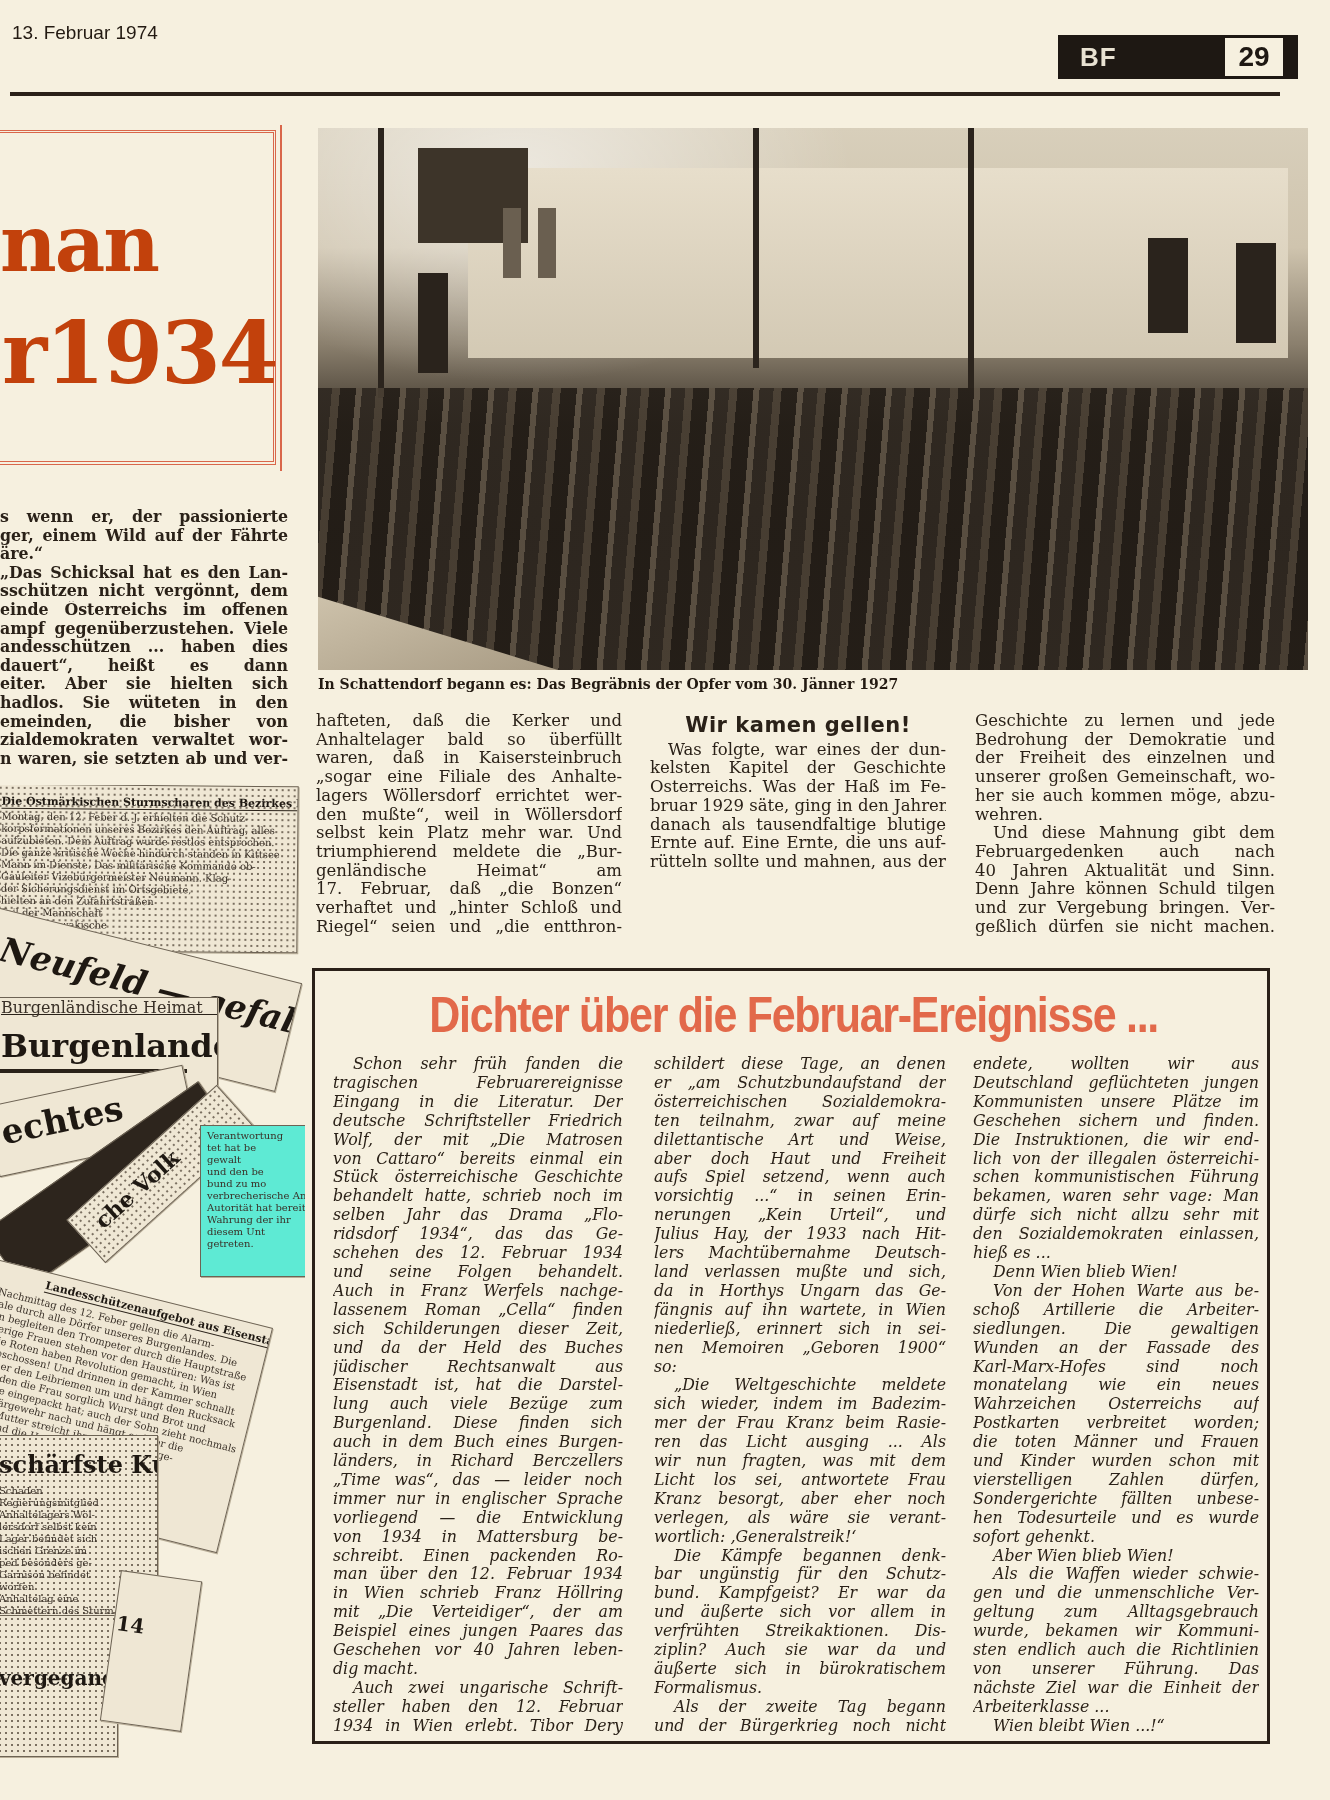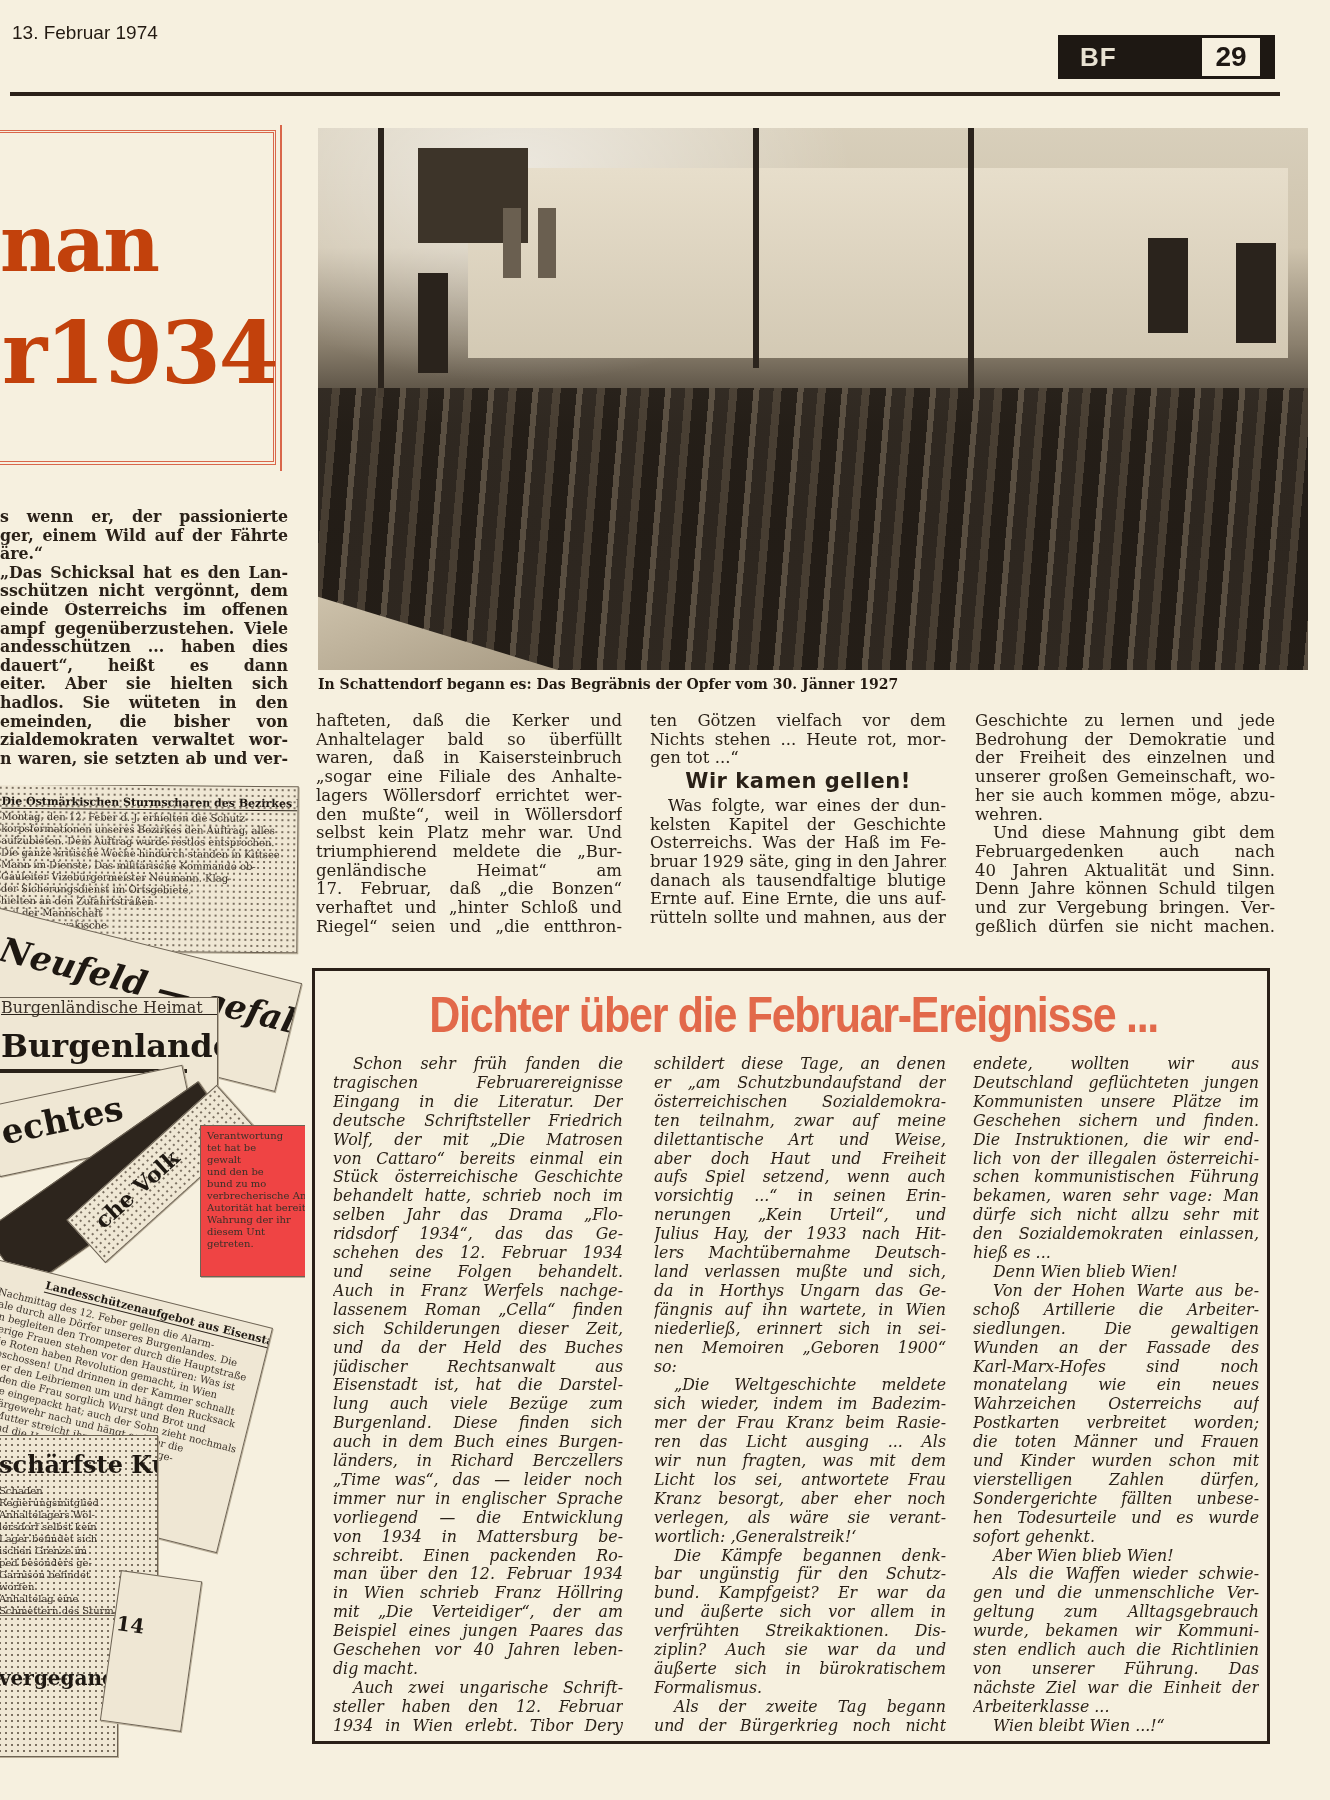--- a/index.html
+++ b/index.html
@@ -7,21 +7,21 @@
     width: 1330px; height: 1800px; position: relative; overflow: hidden;
     background: #f6f0df;
     font-family: "DejaVu Serif", serif;
     color: #2a2118;
   }
   .abs { position: absolute; }
 
   
   .dateline { left: 12px; top: 22px; font-family: "Liberation Sans", sans-serif; font-size: 19px; color: #231a12; }
   .rule { left: 10px; top: 92px; width: 1270px; height: 4px; background: #2a2018; }
-  .section-box { left: 1058px; top: 35px; width: 217px; height: 44px; background: #1e1813; display: flex; align-items: center; }
+  .section-box { left: 1058px; top: 35px; width: 240px; height: 44px; background: #1e1813; display: flex; align-items: center; }
   .section-box .sec { color: #e9e2d2; font-family: "Liberation Sans", sans-serif; font-weight: bold; font-size: 26px; margin-left: 22px; letter-spacing: 1px; }
   .section-box .page { position: absolute; right: 15px; top: 3px; width: 58px; height: 38px; background: #f6f0df; color: #1e1813; font-family: "Liberation Sans", sans-serif; font-weight: bold; font-size: 28px; display: flex; align-items: center; justify-content: center; }
 
   
   .redframe { left: 0; top: 130px; width: 276px; height: 335px; border-top: 3px double #d9664a; border-right: 3px double #d9664a; border-bottom: 4px double #d9664a; border-left: none; box-sizing: border-box; }
   .redframe-outer { left: 0; top: 125px; width: 282px; height: 346px; border-right: 2px solid #d9664a; box-sizing: border-box; }
   .headline-frag { left: 0; font-family: "DejaVu Serif", serif; font-weight: bold; color: #c2410c; letter-spacing: -2px; }
   .hl1 { top: 198px; font-size: 78px; }
   .hl2 { top: 302px; font-size: 86px; left: 2px; }
 
@@ -151,21 +151,21 @@
     <div class="ht" style="font-size:32px;margin:12px 0 0 4px;">Burgenlande</div>
     <div style="height:4px;background:#2a2219;margin:4px 30px 0 0;"></div>
   </div>
   <div class="clip" style="left:-10px;top:300px;width:200px;height:70px;transform:rotate(-12deg);">
     <div class="ht" style="font-size:34px;margin:8px 0 0 10px;">echtes</div>
   </div>
   <div class="clip" style="left:-10px;top:395px;width:260px;height:70px;transform:rotate(-35deg);transform-origin:30% 50%;background:#2d251d;"></div>
   <div class="clip dot-noise" style="left:60px;top:360px;width:200px;height:56px;transform:rotate(-42deg);">
     <div class="ht" style="font-size:22px;margin:10px 0 0 20px;">che Volk</div>
   </div>
-  <div class="clip" style="left:200px;top:340px;width:110px;height:150px;background:#ef4444;">
+  <div class="clip" style="left:200px;top:340px;width:110px;height:150px;background:#5eead4;">
     <div id="clip5" style="padding:4px 0 0 6px;">
         <div class="tx">Verantwortung</div>
         <div class="tx">tet hat be</div>
         <div class="tx">gewalt</div>
         <div class="tx">und den be</div>
         <div class="tx">bund zu mo</div>
         <div class="tx">verbrecherische An</div>
         <div class="tx">Autorität hat bereits</div>
         <div class="tx">Wahrung der ihr</div>
         <div class="tx">diesem Unt</div>
@@ -223,25 +223,20 @@
     <span class="ln">lagers Wöllersdorf errichtet wer-</span>
     <span class="ln">den mußte“, weil in Wöllersdorf</span>
     <span class="ln">selbst kein Platz mehr war. Und</span>
     <span class="ln">triumphierend meldete die „Bur-</span>
     <span class="ln">genländische Heimat“ am</span>
     <span class="ln">17. Februar, daß „die Bonzen“</span>
     <span class="ln">verhaftet und „hinter Schloß und</span>
     <span class="ln">Riegel“ seien und „die entthron-</span>
   </div>
 <div class="abs col col2">
-  <div id="col2lead">
-      <span class="ln">ten Götzen vielfach vor dem</span>
-      <span class="ln">Nichts stehen ... Heute rot, mor-</span>
-      <span class="ln last">gen tot ...“</span>
-    </div>
   <span class="subhead">Wir kamen gellen!</span>
   <div id="col2body">
       <span class="ln indent">Was folgte, war eines der dun-</span>
       <span class="ln">kelsten Kapitel der Geschichte</span>
       <span class="ln">Österreichs. Was der Haß im Fe-</span>
       <span class="ln">bruar 1929 säte, ging in den Jahren</span>
       <span class="ln">danach als tausendfaltige blutige</span>
       <span class="ln">Ernte auf. Eine Ernte, die uns auf-</span>
       <span class="ln">rütteln sollte und mahnen, aus der</span>
     </div>

